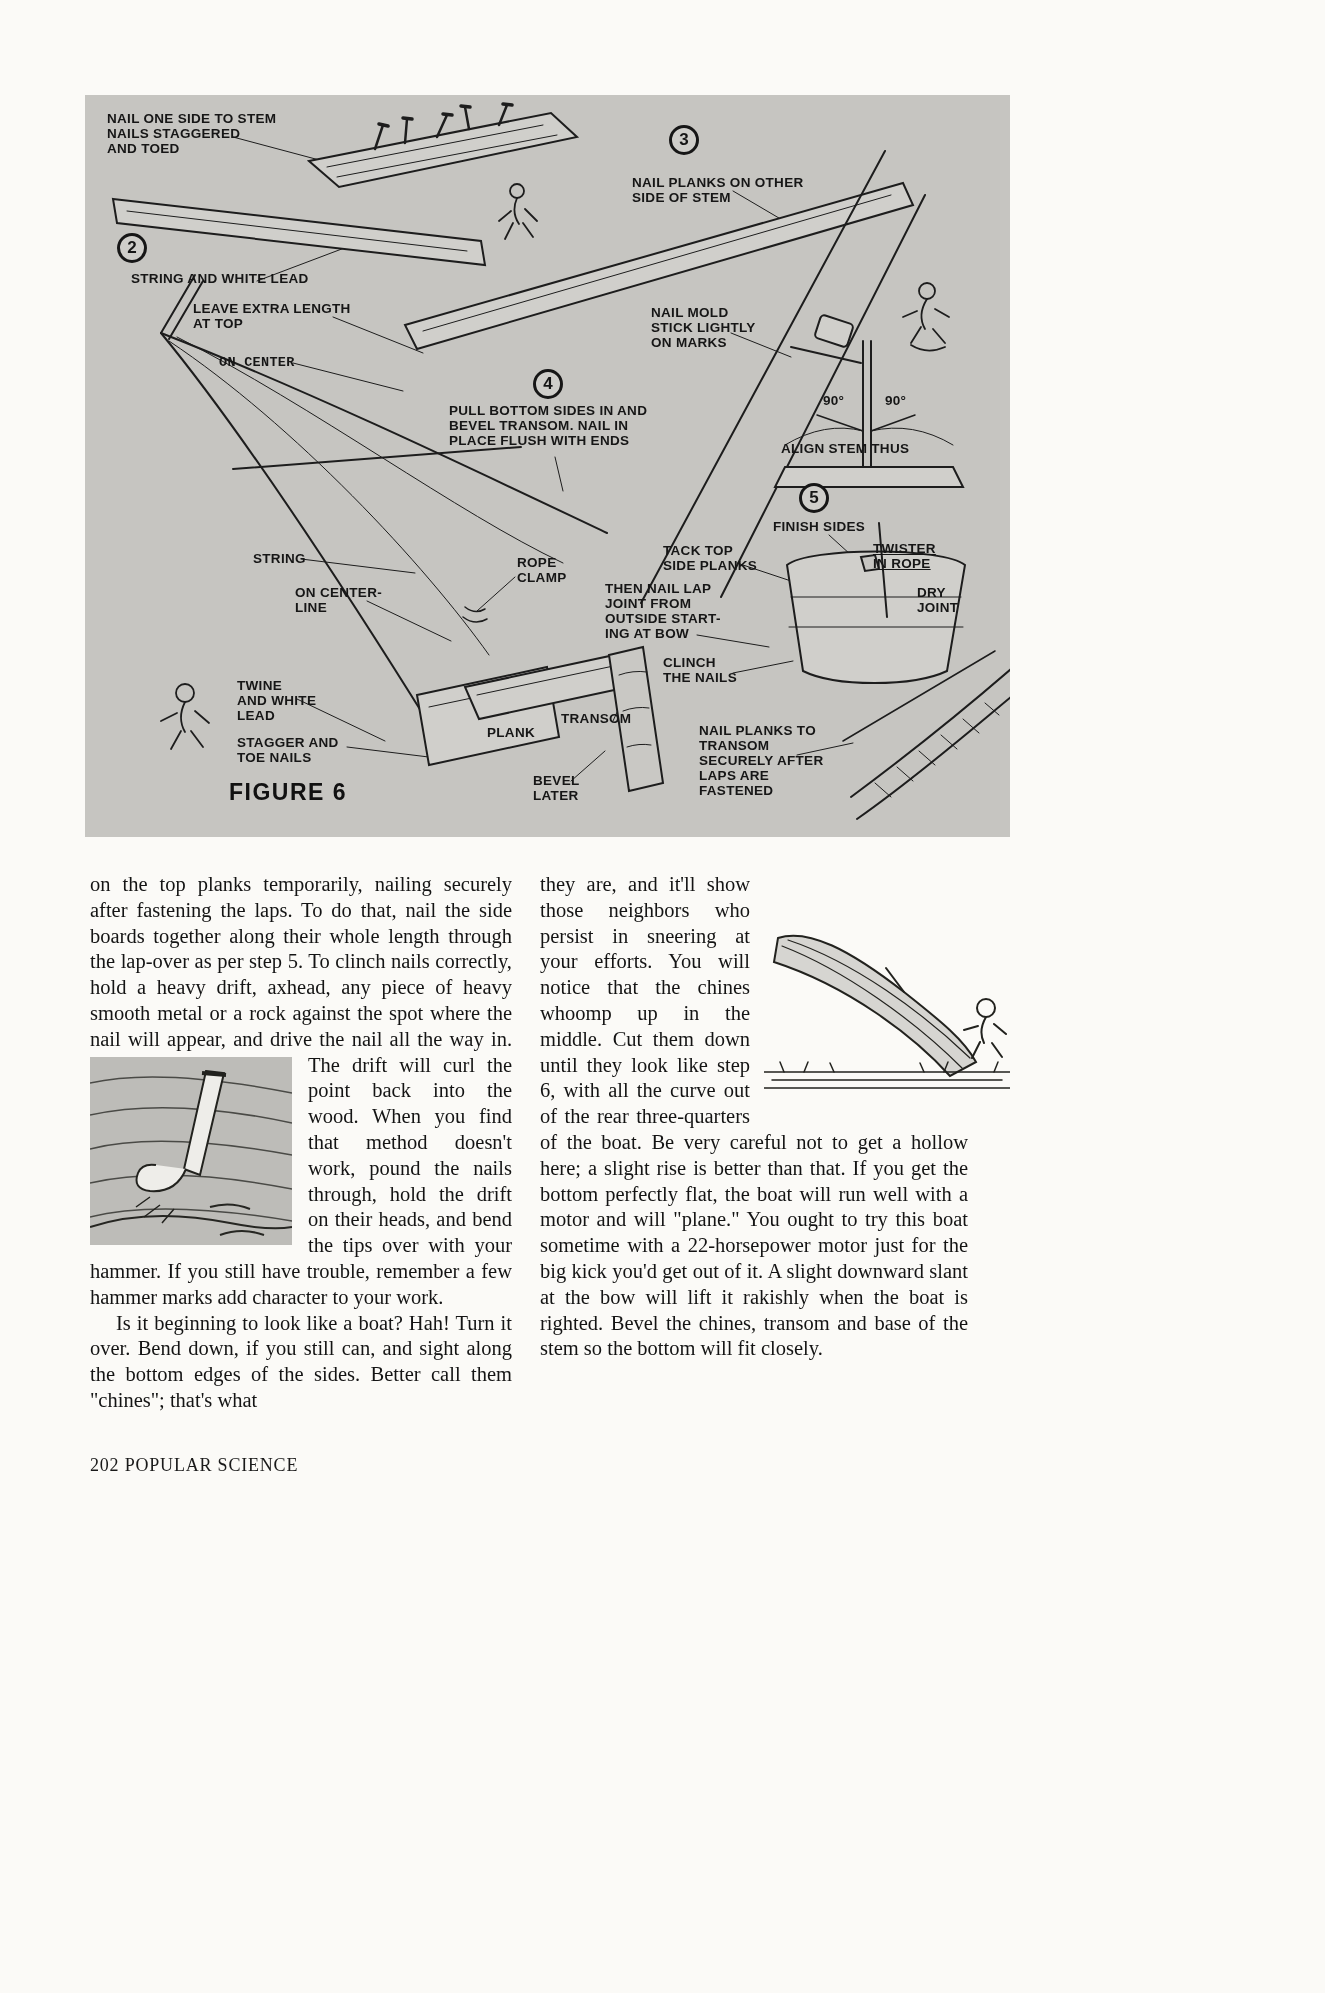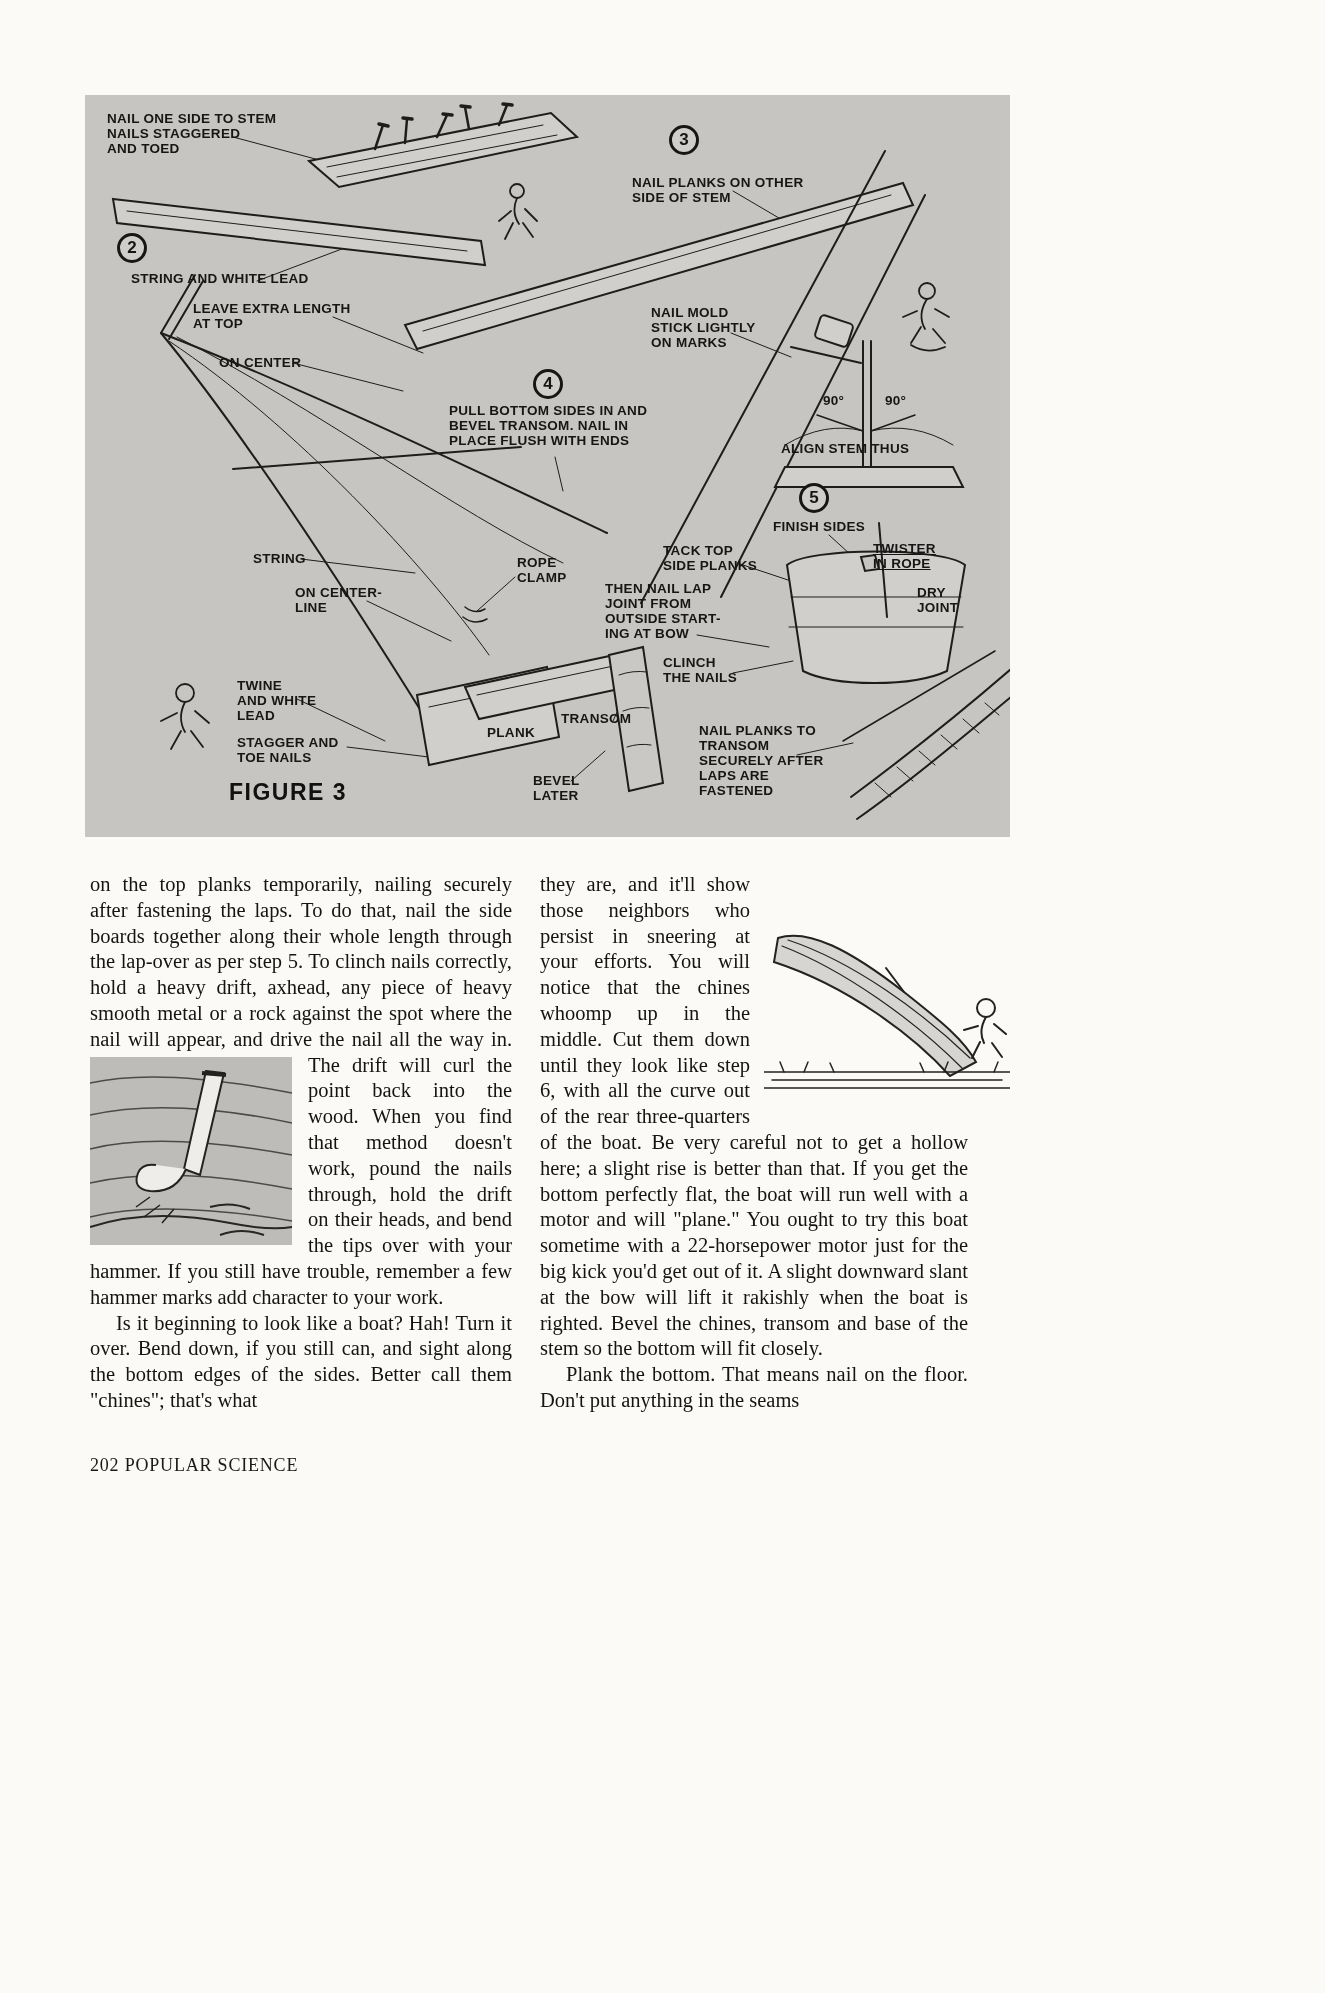--- a/index.html
+++ b/index.html
@@ -172,21 +172,21 @@
     <div class="fig-step" style="left:584px; top:30px;">3</div>
     <div class="fig-step" style="left:448px; top:274px;">4</div>
     <div class="fig-step" style="left:714px; top:388px;">5</div>
 
     <div class="fig-label" style="left:22px; top:16px;">NAIL ONE SIDE TO STEM
 NAILS STAGGERED
 AND TOED</div>
     <div class="fig-label" style="left:46px; top:176px;">STRING AND WHITE LEAD</div>
     <div class="fig-label" style="left:108px; top:206px;">LEAVE EXTRA LENGTH
 AT TOP</div>
-    <div class="fig-label" style="left:134px; top:260px;">ON CENTER</div>
+    <div class="fig-label" style="left:134px; top:260px;font-family:Liberation Mono, monospace;">ON CENTER</div>
     <div class="fig-label" style="left:532px; top:80px;margin-left:15px;">NAIL PLANKS ON OTHER
 SIDE OF STEM</div>
     <div class="fig-label" style="left:566px; top:210px;">NAIL MOLD
 STICK LIGHTLY
 ON MARKS</div>
     <div class="fig-label" style="left:364px; top:308px;">PULL BOTTOM SIDES IN AND
 BEVEL TRANSOM. NAIL IN
 PLACE FLUSH WITH ENDS</div>
     <div class="fig-label" style="left:738px; top:298px;">90°</div>
     <div class="fig-label" style="left:800px; top:298px;">90°</div>
@@ -217,21 +217,21 @@
     <div class="fig-label" style="left:402px; top:630px;">PLANK</div>
     <div class="fig-label" style="left:476px; top:616px;">TRANSOM</div>
     <div class="fig-label" style="left:448px; top:678px;">BEVEL
 LATER</div>
     <div class="fig-label" style="left:614px; top:628px;">NAIL PLANKS TO
 TRANSOM
 SECURELY AFTER
 LAPS ARE
 FASTENED</div>
 
-    <div class="fig-caption" style="left:144px; top:684px;">FIGURE 3</div>
+    <div class="fig-caption" style="left:144px; top:684px;">FIGURE 6</div>
   </div>
 
   <div class="article">
 
     <div class="col-left">
       <p>
         <span>on the top planks temporarily, nailing securely after fastening the laps. To do that, nail the side boards together along their whole length through the lap-over as per step 5. To clinch nails correctly, hold a heavy drift, axhead, any piece of heavy smooth metal or a rock against the spot where the nail will appear, and drive the </span><span class="clinch-float">
             <svg width="202" height="188" viewBox="0 0 202 188" xmlns="http://www.w3.org/2000/svg">
           <rect width="202" height="188" fill="#bdbcb8"></rect>
           <g stroke="#4a4a46" stroke-width="1.5" fill="none">
@@ -271,21 +271,18 @@
             <circle cx="222" cy="92" r="9"></circle>
             <path d="M222,101 q-8,14 -2,26 M214,110 l-14,4 M230,108 l12,10 M216,126 l-8,16 M228,127 l10,14"></path>
             <g stroke-width="1.5">
               <path d="M0,156 H246 M8,164 H238 M0,172 H246"></path>
               <path d="M20,156 l-4,-10 M40,156 l4,-10 M70,156 l-4,-9 M180,156 l4,-10 M160,156 l-4,-9 M230,156 l4,-10"></path>
             </g>
           </g>
         </svg>
           </span><span>they are, and it'll show those neighbors who persist in sneering at your efforts. You will notice that the chines whoomp up in the middle. Cut them down until they look like step 6, with all the curve out of the rear three-quarters of the boat. Be very careful not to get a hollow here; a slight rise is better than that. If you get the bottom perfectly flat, the boat will run well with a motor and will "plane." You ought to try this boat sometime with a 22-horsepower motor just for the big kick you'd get out of it. A slight downward slant at the bow will lift it rakishly when the boat is righted. Bevel the chines, transom and base of the stem so the bottom will fit closely.</span>
       </p>
-      <p class="indent">
-        <span>Plank the bottom. That means nail on the floor. Don't put anything in the seams</span>
-      </p>
     </div>
   </div>
 
   <div class="footer">202 POPULAR SCIENCE</div>
 
 </div>
 
 </body></html>

